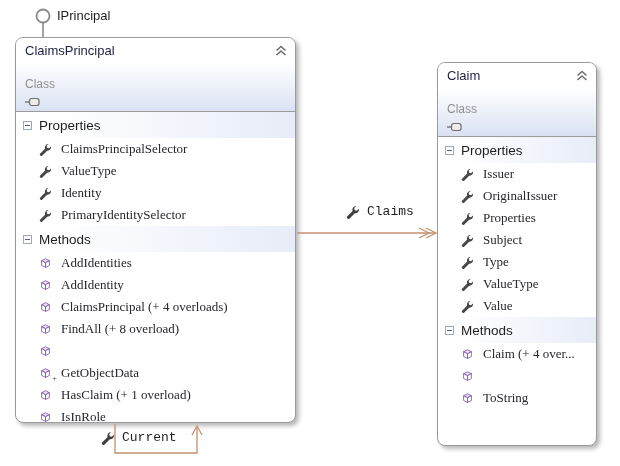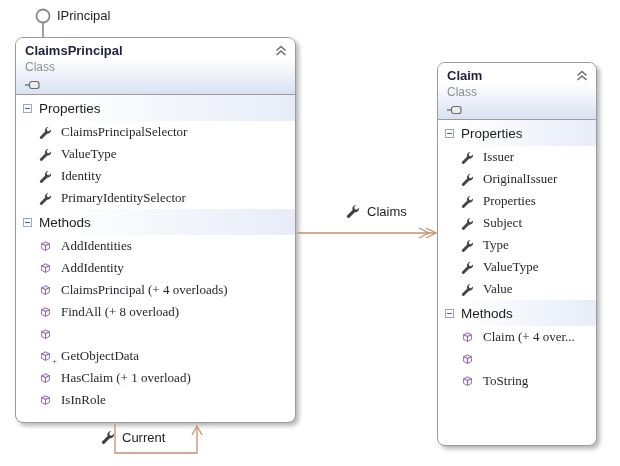--- a/index.html
+++ b/index.html
@@ -14,22 +14,22 @@
     border:1.5px solid #9b9b9b;border-radius:8px;
     box-shadow:3px 3px 4px rgba(0,0,0,.28);
     z-index:2;overflow:hidden;
   }
   .box-header{
     position:relative;
     background:linear-gradient(#ffffff 35%,#d9e1f2 100%);
     border-bottom:1px solid #9b9b9b;
     padding:5px 9px 4px 9px;
   }
-  .box-title{font-size:13px;font-weight:bold;color:#1c2140;line-height:16px;}
-  .box-stereotype{font-size:12px;color:#8f8f8f;line-height:15px;margin-top:1px;}
+  .box-title{font-size:13px;font-weight:normal;color:#1c2140;line-height:16px;}
+  .box-stereotype{font-size:12px;color:#8f8f8f;line-height:15px;margin-top:18px;}
   .class-glyph{display:block;margin-top:3px;}
   .collapse-btn{position:absolute;top:7px;right:7px;cursor:pointer;line-height:0;}
   
   .section-header{
     display:flex;align-items:center;gap:7px;height:26px;padding-left:7px;
     background:linear-gradient(to right,#ffffff 15%,#e7ecf8 100%);
     font-size:13.5px;color:#1e1e1e;
   }
   .members{padding:0;font-family:Liberation Serif, serif;}
   .member-row{
@@ -41,22 +41,22 @@
   .member-row .i-plus{display:none;}
   .member-row[data-icon="method-cube"] .i-method,
   .member-row[data-icon="method-cube-plus"] .i-method{display:inline;}
   .member-row[data-icon="method-cube-plus"] .i-plus{
     display:block;position:absolute;right:-5px;bottom:-3px;
     font-size:9px;color:#474747;line-height:9px;
   }
   
   .overlay{position:absolute;left:0;top:0;z-index:3;pointer-events:none;}
   .assoc-label{
-    position:absolute;display:flex;align-items:flex-start;gap:7px;
-    font-size:13px;color:#1e1e1e;z-index:4;
+    position:absolute;display:flex;align-items:flex-end;gap:7px;
+    font-size:13px;color:#1e1e1e;z-index:4;font-family:Liberation Mono, monospace;
   }
   .iface-label{position:absolute;left:57px;top:8px;font-size:13px;color:#1e1e1e;z-index:4;}
 </style>
 </head>
 <body>
 
 <div class="class-box" style="left:15px;top:37px;width:281px;height:386px;">
   <div class="box-header">
     <div class="box-title">ClaimsPrincipal</div>
     <div class="box-stereotype">Class</div>

